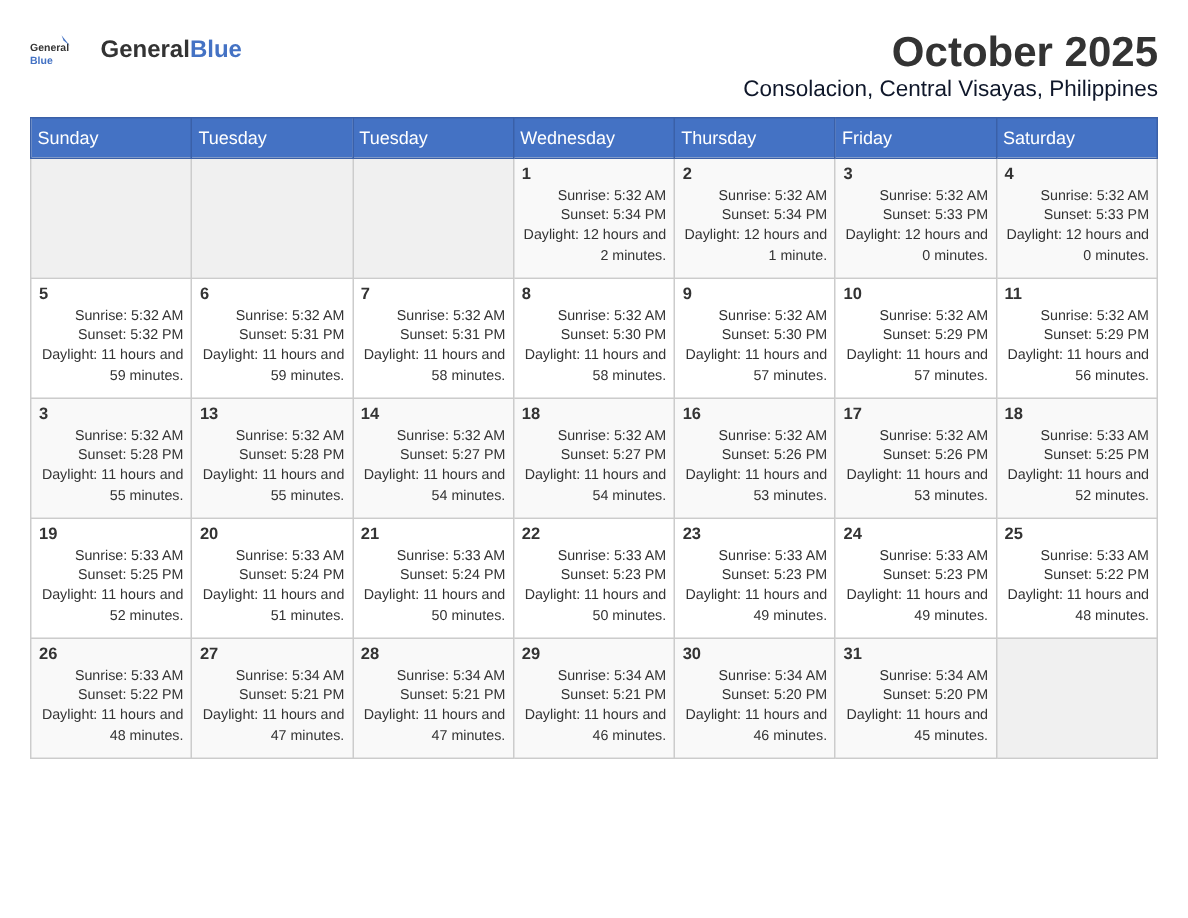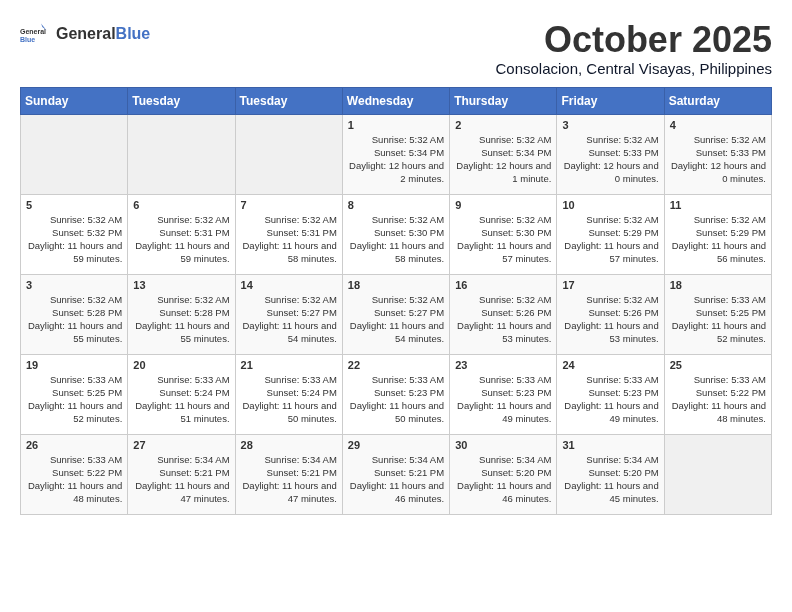--- a/index.html
+++ b/index.html
@@ -12,49 +12,49 @@
     }
     .header {
       display: flex;
       align-items: flex-start;
       justify-content: space-between;
       margin-bottom: 10px;
     }
     .logo {
       display: flex;
       align-items: center;
-      gap: 8px;
+      gap: 19px;
     }
     .logo-icon {
       width: 28px;
       height: 28px;
     }
     .title-block {
       text-align: right;
     }
     .month-title {
-      font-size: 36px;
+      font-size: 28px;
       font-weight: bold;
       color: #333;
       line-height: 1.1;
     }
     .subtitle {
       font-size: 15px;
       color: #0f172a;
     }
     table {
       width: 100%;
       border-collapse: collapse;
       table-layout: fixed;
     }
     thead tr th {
       background: #4472c4;
       color: #fff;
       font-size: 12px;
-      font-weight: bold;
+      font-weight: normal;
       padding: 6px 4px;
       text-align: left;
       border: 1px solid #3a60a8;
     }
     tbody tr td {
       border: 1px solid #ccc;
       vertical-align: top;
       padding: 4px 5px;
       font-size: 10px;
       color: #333;

